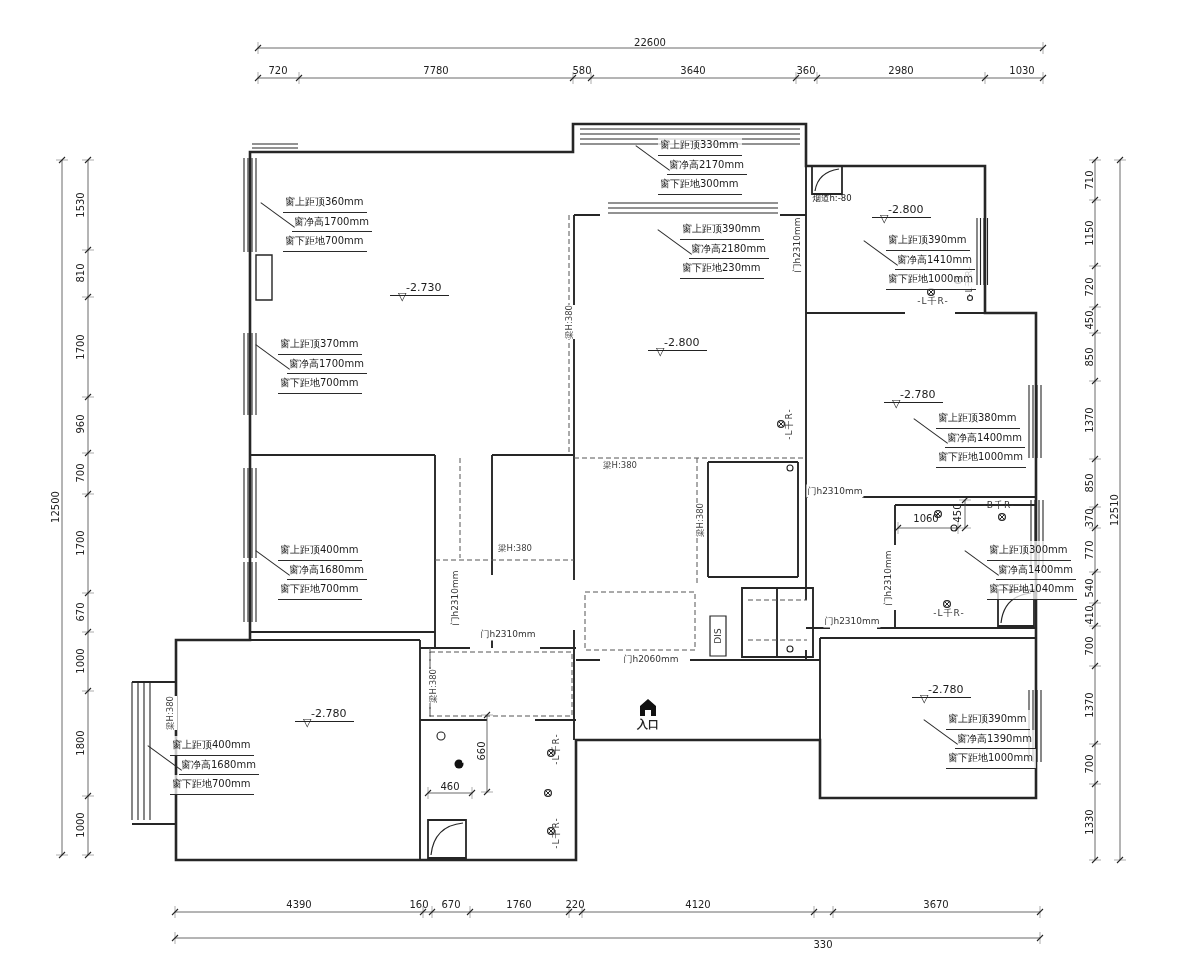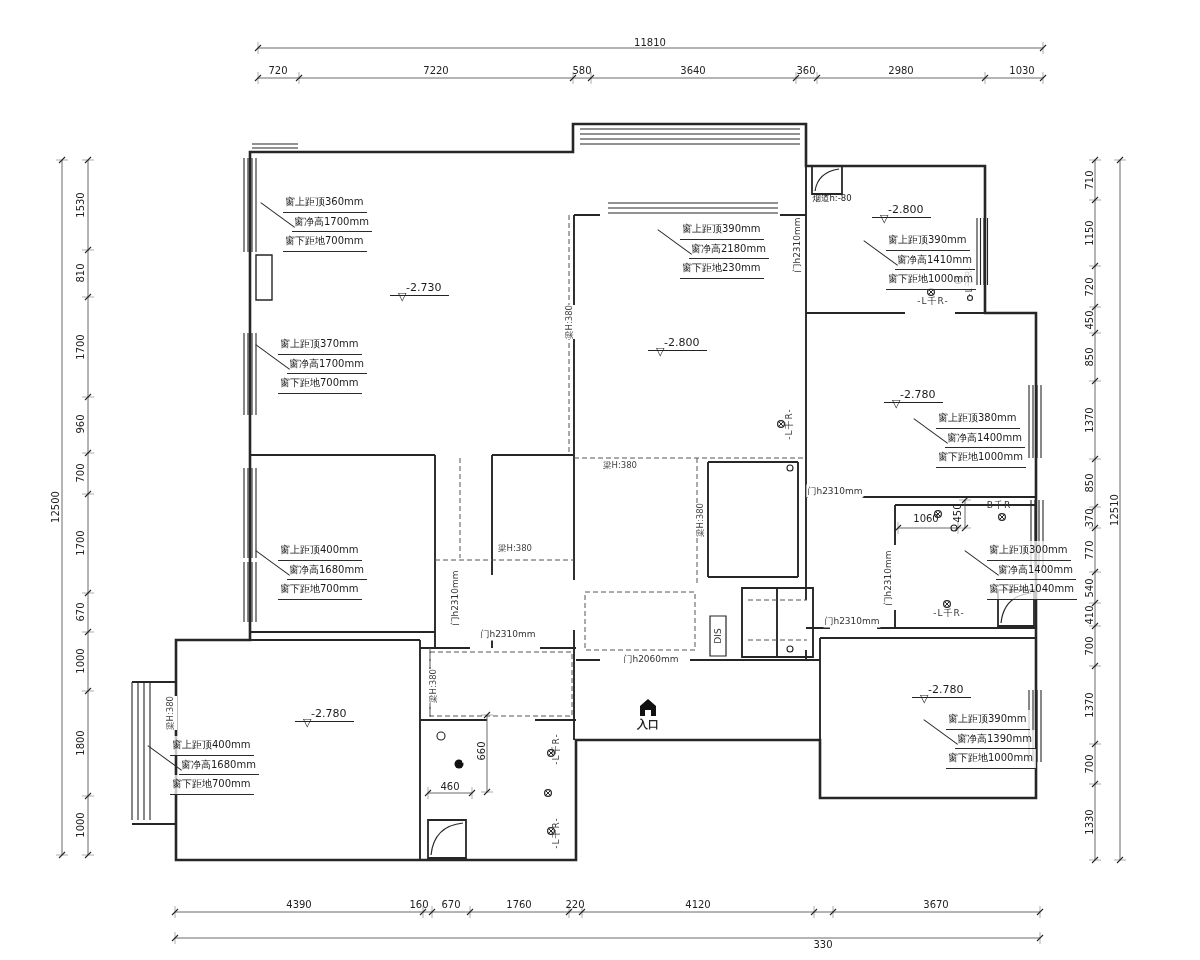--- a/index.html
+++ b/index.html
@@ -268,23 +268,23 @@
       <path d="M548.7,828.7 L553.3,833.3 M548.7,833.3 L553.3,828.7" fill="none" stroke="#262626" stroke-width="1"></path>
       <circle cx="970" cy="298" r="2.5" fill="none" stroke="#222" stroke-width="1.1"></circle>
       <circle cx="790" cy="468" r="3" fill="none" stroke="#222" stroke-width="1.1"></circle>
       <circle cx="790" cy="649" r="3" fill="none" stroke="#222" stroke-width="1.1"></circle>
       <circle cx="441" cy="736" r="4" fill="none" stroke="#222" stroke-width="1.1"></circle>
       <circle cx="954" cy="528" r="3" fill="none" stroke="#222" stroke-width="1.1"></circle>
       <circle cx="459" cy="764" r="4.5" fill="#111"></circle>
       <path d="M455,760 a4.5,4.5 0 0 1 8,3" fill="none" stroke="#fff" stroke-width="1"></path>
       <path d="M640,716 L640,706 L648,699 L656,706 L656,716 L651,716 L651,710 L645,710 L645,716 Z" fill="#111" stroke="none"></path>
     </svg>
-<div class="lb" style="left: 650px; top: 42px;">11810</div>
+<div class="lb" style="left: 650px; top: 42px;">22600</div>
     <div class="lb" style="left: 278px; top: 70px;">720</div>
-    <div class="lb" style="left: 436px; top: 70px;">7220</div>
+    <div class="lb" style="left: 436px; top: 70px;">7780</div>
     <div class="lb" style="left: 582px; top: 70px;">580</div>
     <div class="lb" style="left: 693px; top: 70px;">3640</div>
     <div class="lb" style="left: 806px; top: 70px;">360</div>
     <div class="lb" style="left: 901px; top: 70px;">2980</div>
     <div class="lb" style="left: 1014px; top: 70px; margin-left: 8px;">1030</div>
     <div class="lb" style="left: 299px; top: 904px;">4390</div>
     <div class="lb" style="left: 419px; top: 904px;">160</div>
     <div class="lb" style="left: 451px; top: 904px;">670</div>
     <div class="lb" style="left: 519px; top: 904px;">1760</div>
     <div class="lb" style="left: 575px; top: 904px;">220</div>
@@ -350,20 +350,26 @@
       <span>窗上距顶360mm</span>
       <span>窗净高1700mm</span>
       <span>窗下距地700mm</span>
     </div>
     <div class="ann" style="left: 278px; top: 335px;">
       <i class="lead"></i>
       <span>窗上距顶370mm</span>
       <span>窗净高1700mm</span>
       <span>窗下距地700mm</span>
     </div>
+    <div class="ann" style="left: 658px; top: 136px;">
+      <i class="lead"></i>
+      <span>窗上距顶330mm</span>
+      <span>窗净高2170mm</span>
+      <span>窗下距地300mm</span>
+    </div>
     <div class="ann" style="left: 680px; top: 220px;">
       <i class="lead"></i>
       <span>窗上距顶390mm</span>
       <span>窗净高2180mm</span>
       <span>窗下距地230mm</span>
     </div>
     <div class="ann" style="left: 886px; top: 231px;">
       <i class="lead"></i>
       <span>窗上距顶390mm</span>
       <span>窗净高1410mm</span>

